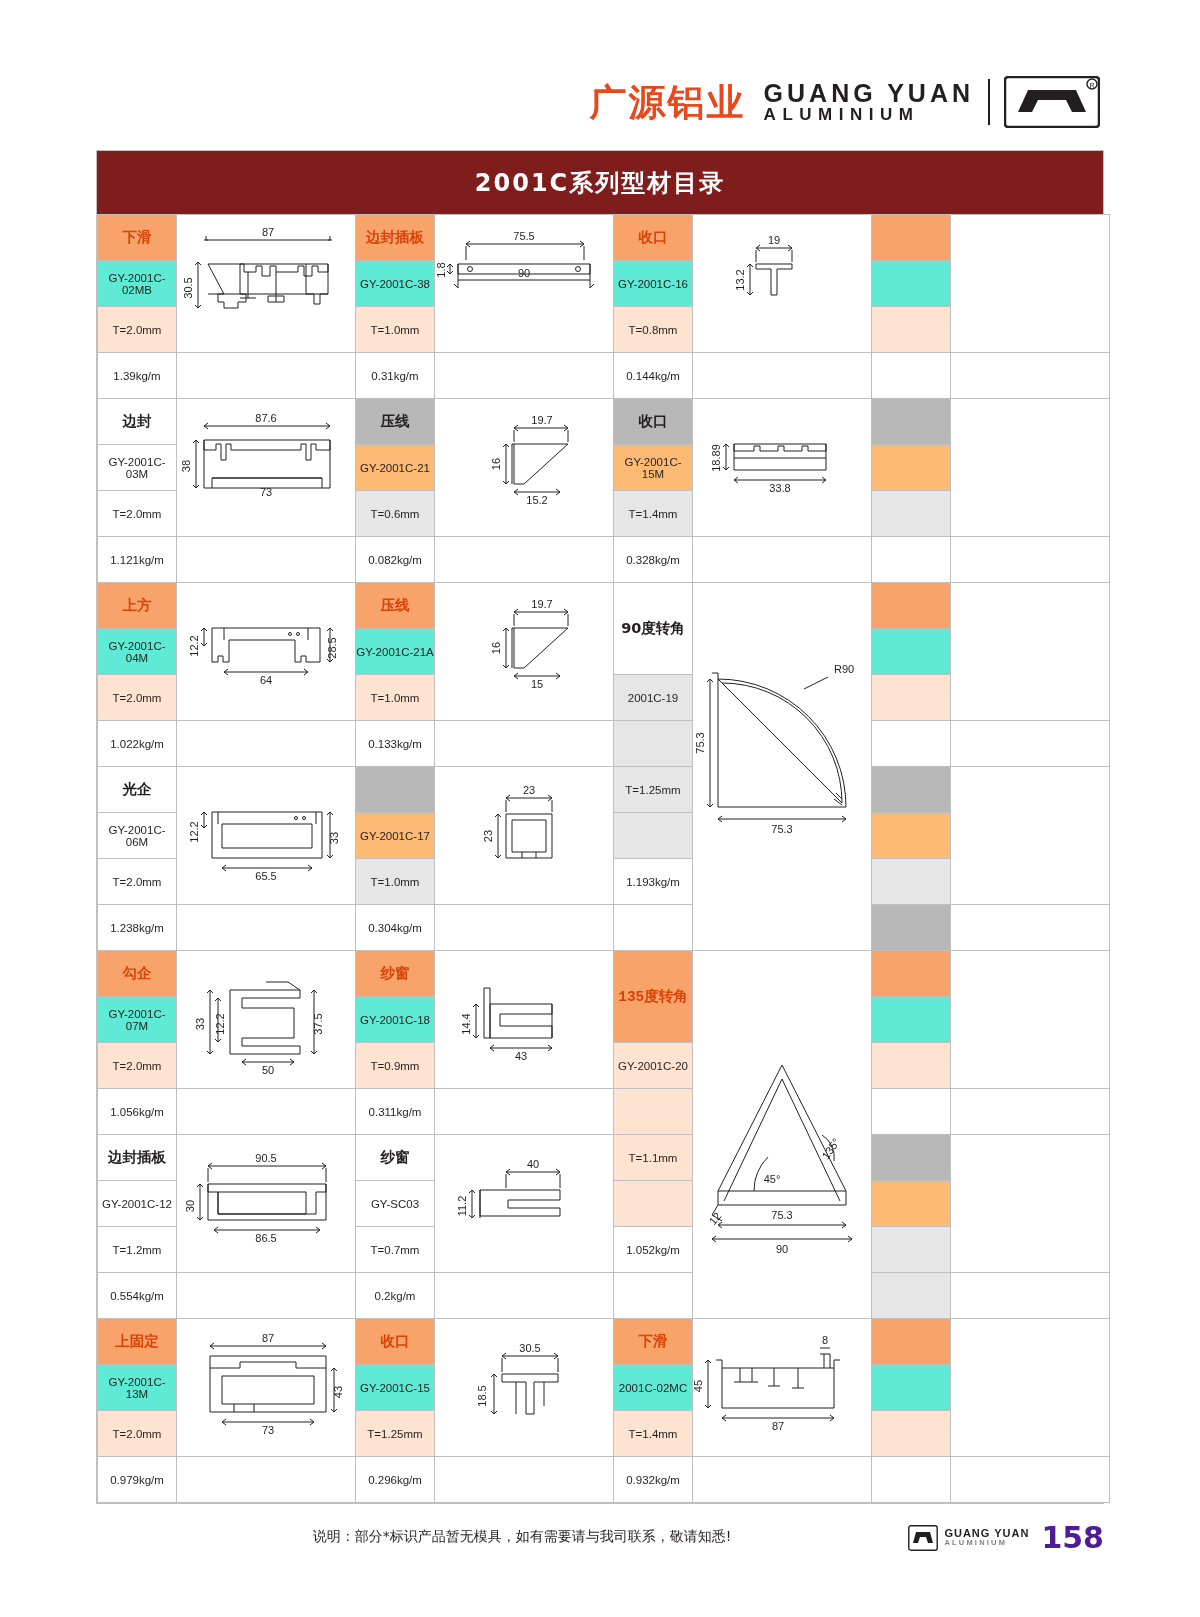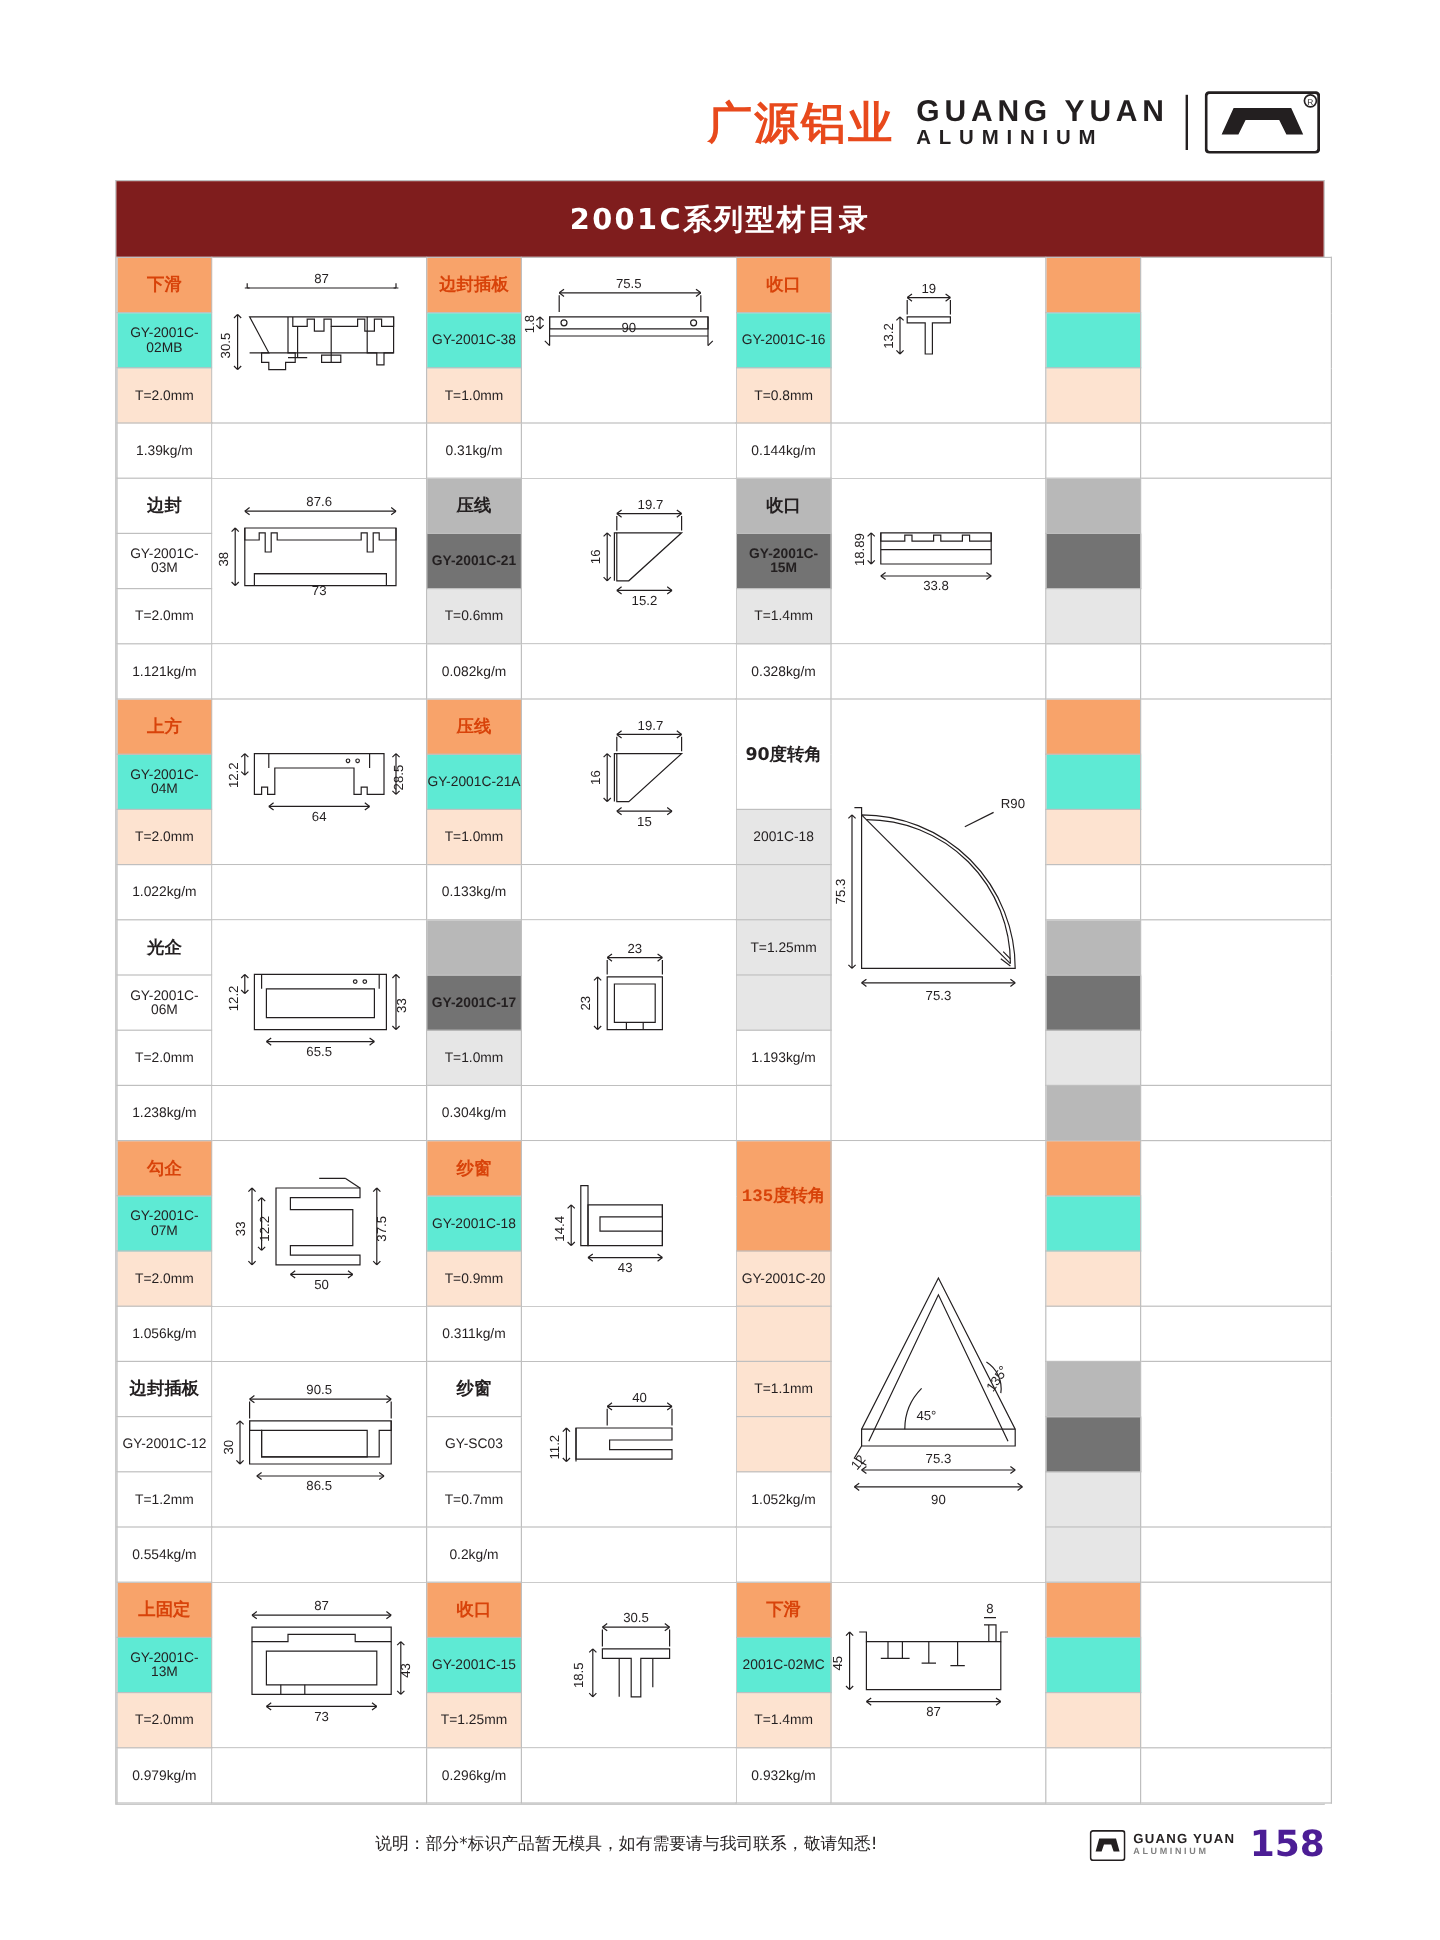--- a/index.html
+++ b/index.html
@@ -30,21 +30,21 @@
   .c-blank1{width:78px;}
   .c-blank2{width:158px;}
   .lbl{
     height:45px;text-align:center;font-size:13.5px;font-family:"DejaVu Sans", sans-serif;
   }
   .lbl.head{font-weight:bold;font-size:14.5px;}
   .or-l{background:#f8a36a;color:#d8430a;font-weight:bold;font-family:Liberation Mono, monospace;}
   .or-m{background:#5eead4;color:#231f20;}
   .or-x{background:#fde3d0;color:#231f20;}
   .gr-l{background:#b8b8b8;color:#231f20;font-weight:bold;}
-  .gr-m{background:#737373;color:#231f20;font-weight:bold;}
+  .gr-m{background:#fdba74;color:#231f20;}
   .gr-x{background:#e6e6e6;color:#231f20;}
   .wt{background:#ffffff;}
   .drawcell{position:relative;background:#fff;}
   .drawcell svg{display:block;margin:0 auto;}
   .sm{font-size:11.5px;font-family:"Liberation Sans",sans-serif;}
 
   
   .footer{position:absolute;left:0;top:1520px;width:1200px;height:60px;}
   .foot-note{position:absolute;left:0;top:8px;width:1044px;text-align:center;font-size:14px;font-family:"DejaVu Sans", sans-serif;color:#231f20;}
   .foot-logo{position:absolute;right:96px;top:0px;display:flex;align-items:center;}
@@ -312,21 +312,21 @@
       <td class="wt" rowspan="3"></td>
     </tr>
     <tr>
       <td class="lbl or-m sm">GY-2001C-04M</td>
       <td class="lbl or-m sm">GY-2001C-21A</td>
       <td class="or-m"></td>
     </tr>
     <tr>
       <td class="lbl or-x sm">T=2.0mm</td>
       <td class="lbl or-x sm">T=1.0mm</td>
-      <td class="lbl gr-x sm">2001C-18</td>
+      <td class="lbl gr-x sm">2001C-19</td>
       <td class="or-x"></td>
     </tr>
     <tr>
       <td class="lbl wt sm">1.022kg/m</td>
       <td class="drawcell"></td>
       <td class="lbl wt sm">0.133kg/m</td>
       <td class="drawcell"></td>
       <td class="lbl gr-x sm"></td>
       <td class="wt"></td>
       <td class="wt"></td>

